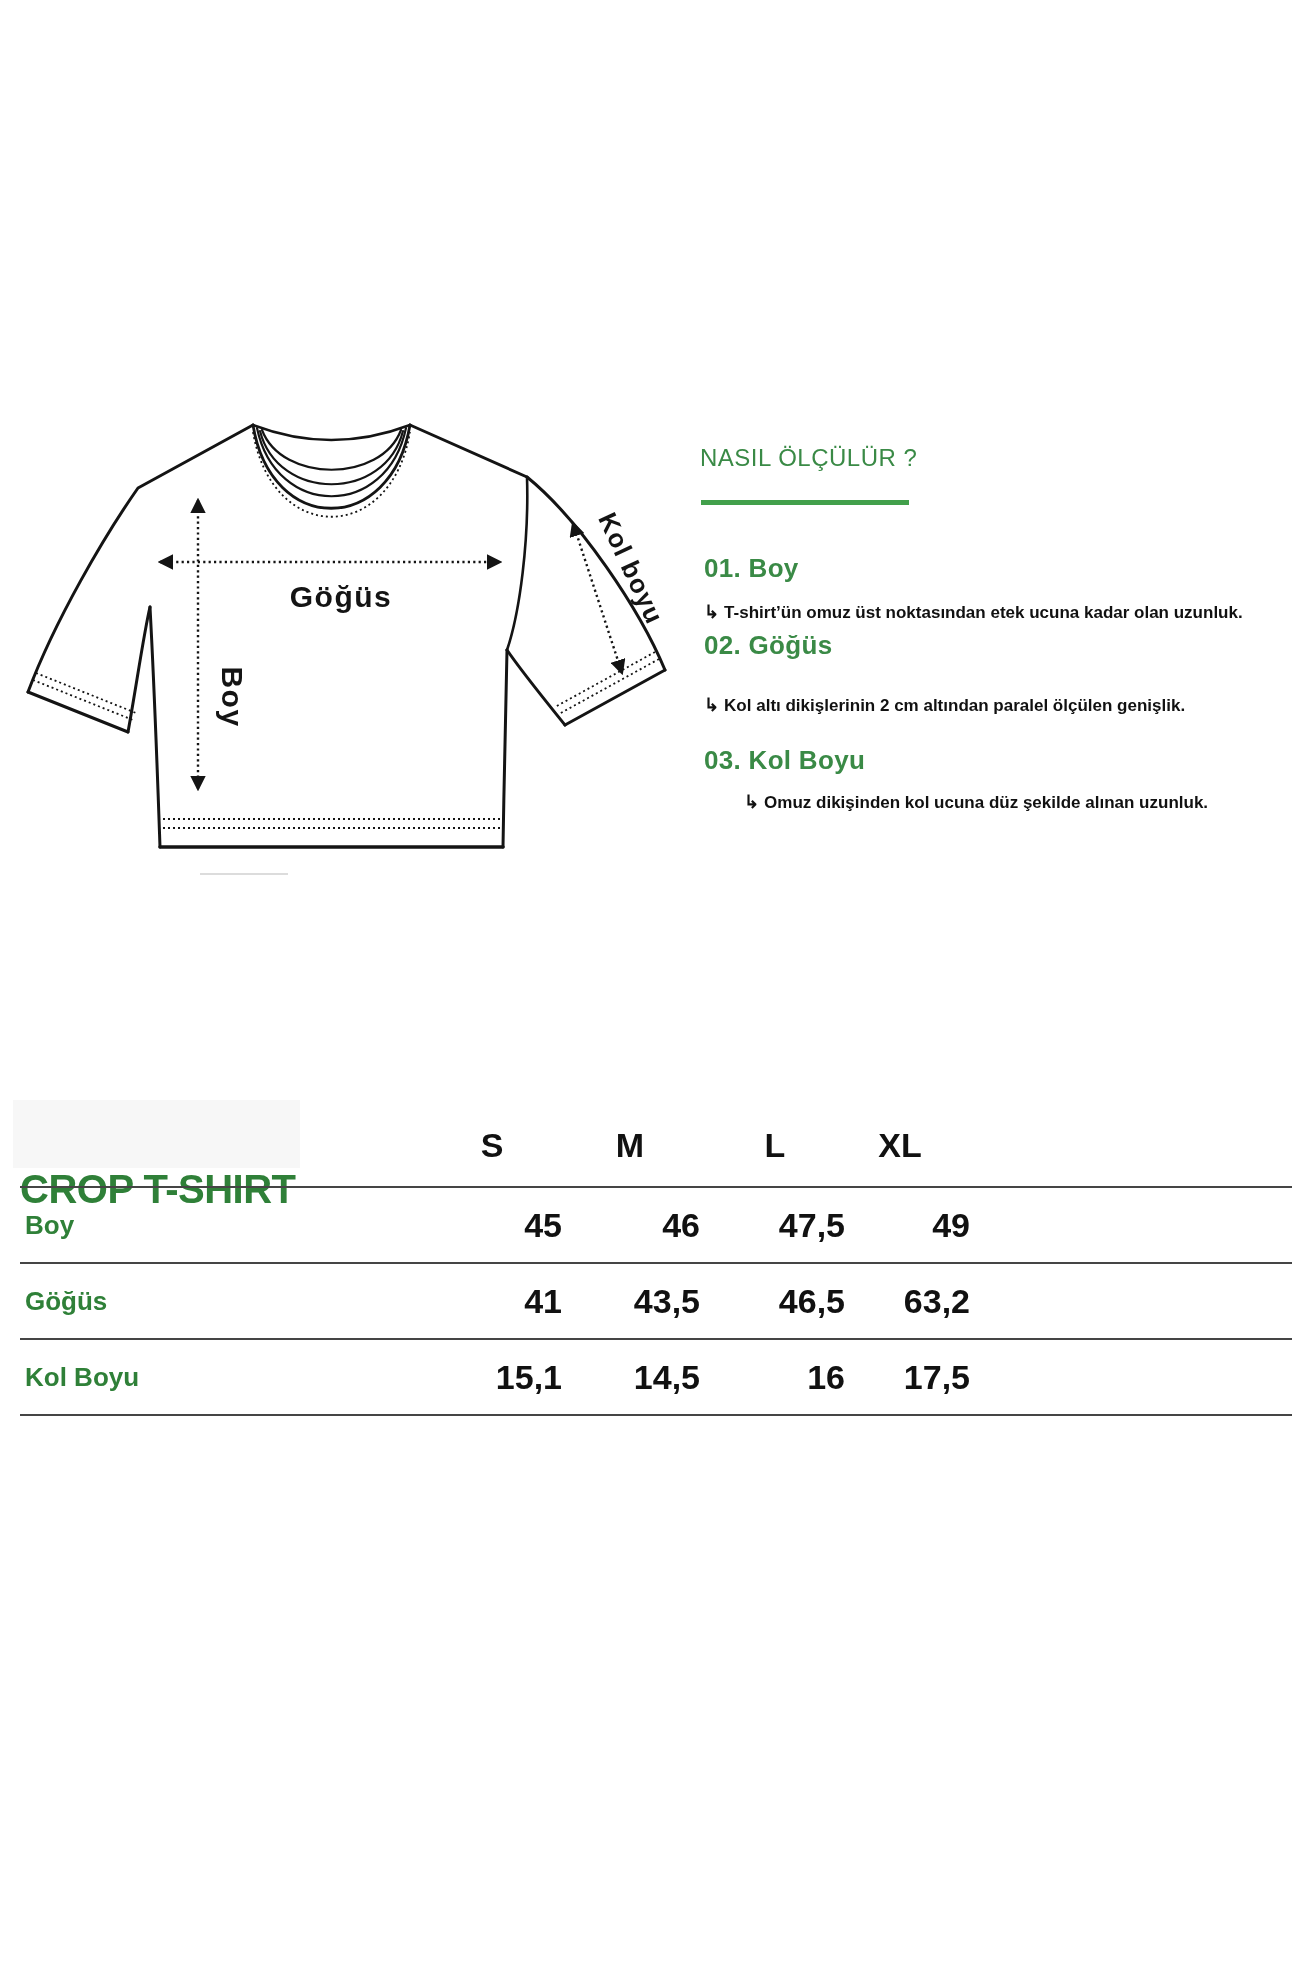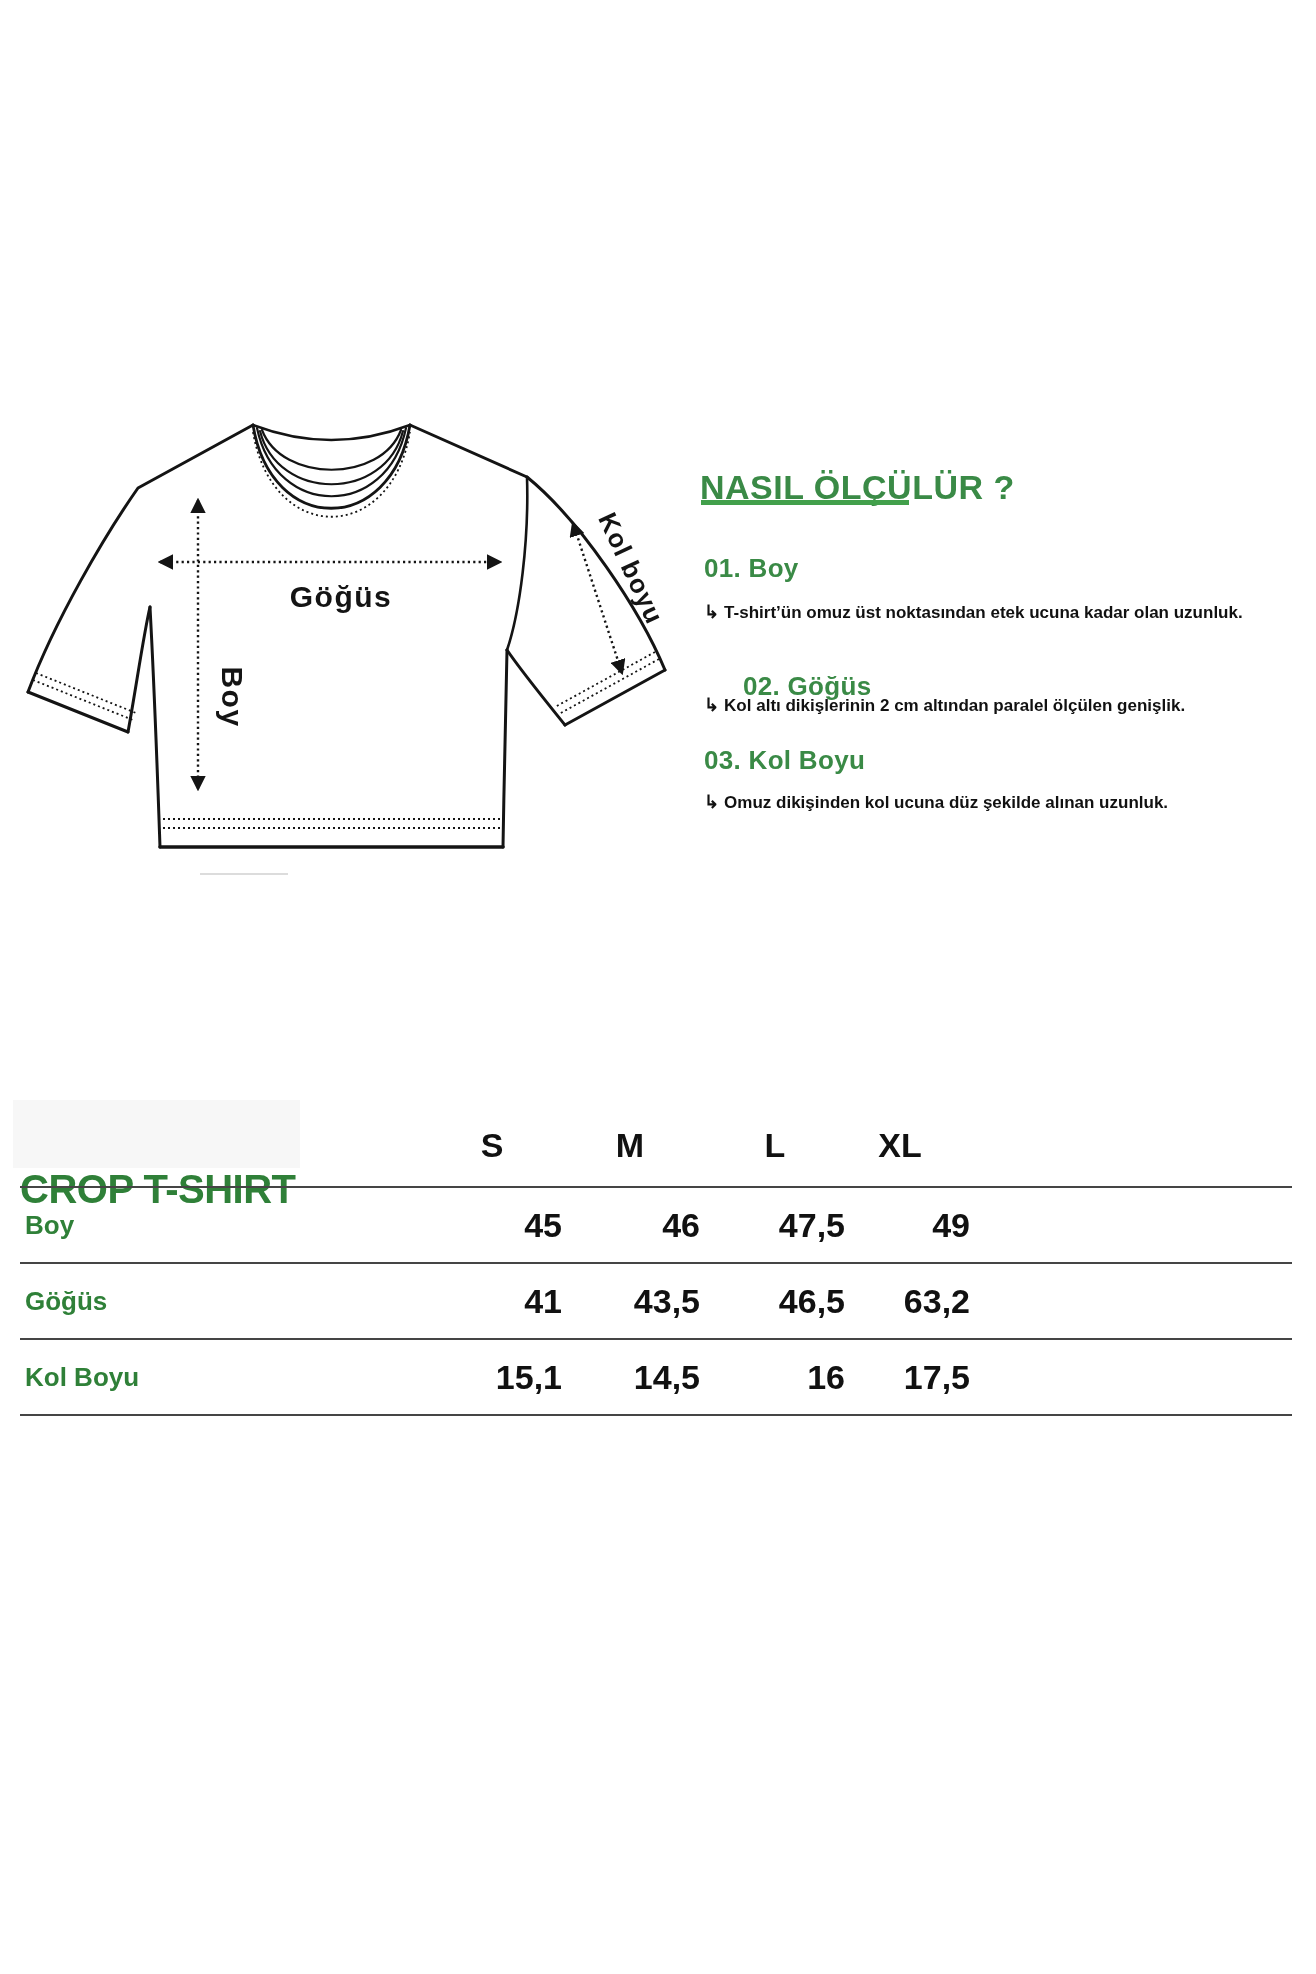--- a/index.html
+++ b/index.html
@@ -7,28 +7,28 @@
     width:1316px;height:1974px;position:relative;background:var(--background,#fff);
     font-family:"Liberation Sans", sans-serif;color:#111;overflow:hidden;
   }
   .abs{position:absolute;}
 
   
   #diagram-wrap{left:10px;top:320px;width:690px;height:570px;color:var(--diagram-ink,#141414);}
   #faint-remnant{left:200px;top:873px;width:88px;height:2px;background:var(--faint-line,#dcdcdc);}
 
   
-  .howto-title{left:700px;top:468px;font-size:34px;font-weight:700;letter-spacing:.5px;color:var(--green-heading,#3a8a46);}
+  .howto-title{left:700px;top:444px;font-size:24px;font-weight:400;letter-spacing:.5px;color:var(--green-heading,#3a8a46);}
   .howto-underline{left:701px;top:500px;width:208px;height:5px;background:var(--green-underline,#42a04b);}
   .howto-heading{font-size:26px;font-weight:700;letter-spacing:.3px;color:var(--green-heading,#3a8a46);left:704px;}
   .howto-desc{font-size:17px;font-weight:700;color:var(--text-dark,#111);left:704px;white-space:nowrap;}
   .howto-desc .ret{font-size:18px;margin-right:5px;font-weight:700;}
   #h1{top:553px;} #d1{top:601px;}
-  #h2{top:671px;margin-left:39px;} #d2{top:694px;}
-  #h3{top:745px;} #d3{top:791px;}
+  #h2{top:630px;} #d2{top:694px;}
+  #h3{top:745px;} #d3{top:791px;margin-left:40px;}
 
   
   .tbl-highlight{left:13px;top:1100px;width:287px;height:68px;background:var(--header-highlight,#f7f7f7);}
   .tbl-product{left:20px;top:1120px;height:50px;line-height:50px;font-size:40px;font-weight:700;letter-spacing:-.5px;color:var(--green-table,#2f8038);margin-top:44px;}
   .col-head{top:1120px;height:50px;line-height:50px;width:140px;text-align:center;font-size:34px;font-weight:700;color:var(--text-dark,#111);}
   .hline{left:20px;width:1272px;height:2px;background:var(--line-dark,#454545);}
   #hl1{top:1186px;} #hl2{top:1262px;} #hl3{top:1338px;} #hl4{top:1414px;}
   .row-label{left:25px;height:50px;line-height:50px;font-size:26px;font-weight:700;color:var(--green-table,#2f8038);}
   .cell{height:50px;line-height:50px;width:140px;text-align:right;font-size:34px;font-weight:700;color:var(--text-dark,#111);}
   .rowy1{top:1200px;} .rowy2{top:1276px;} .rowy3{top:1352px;}

